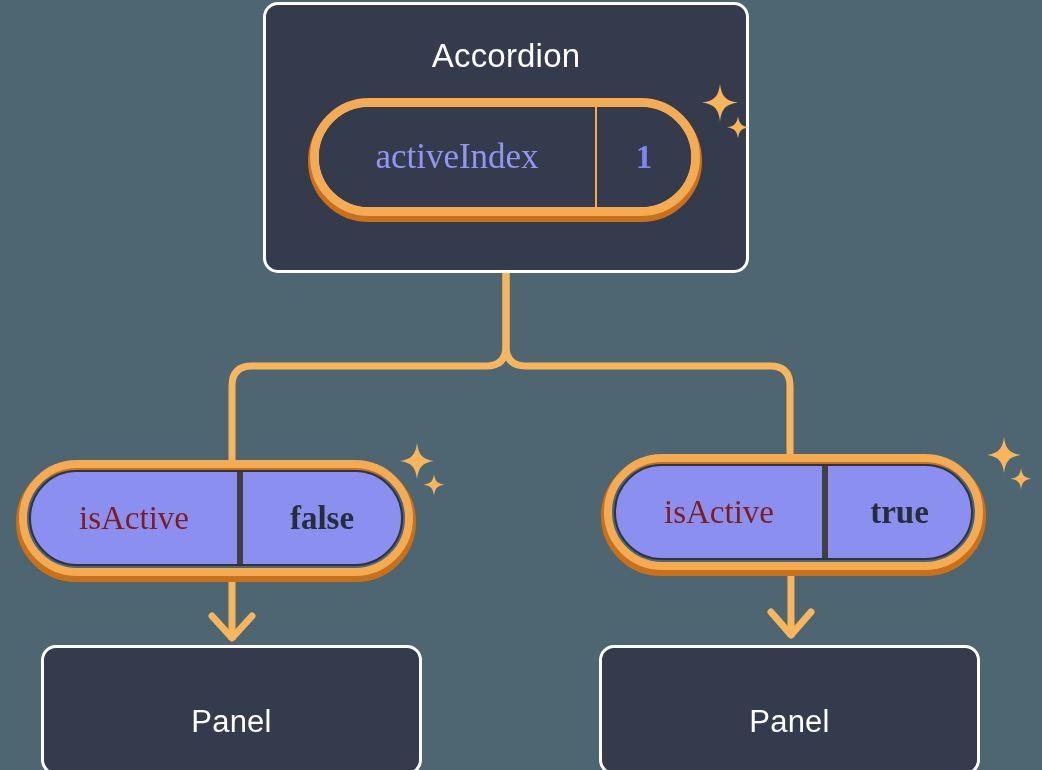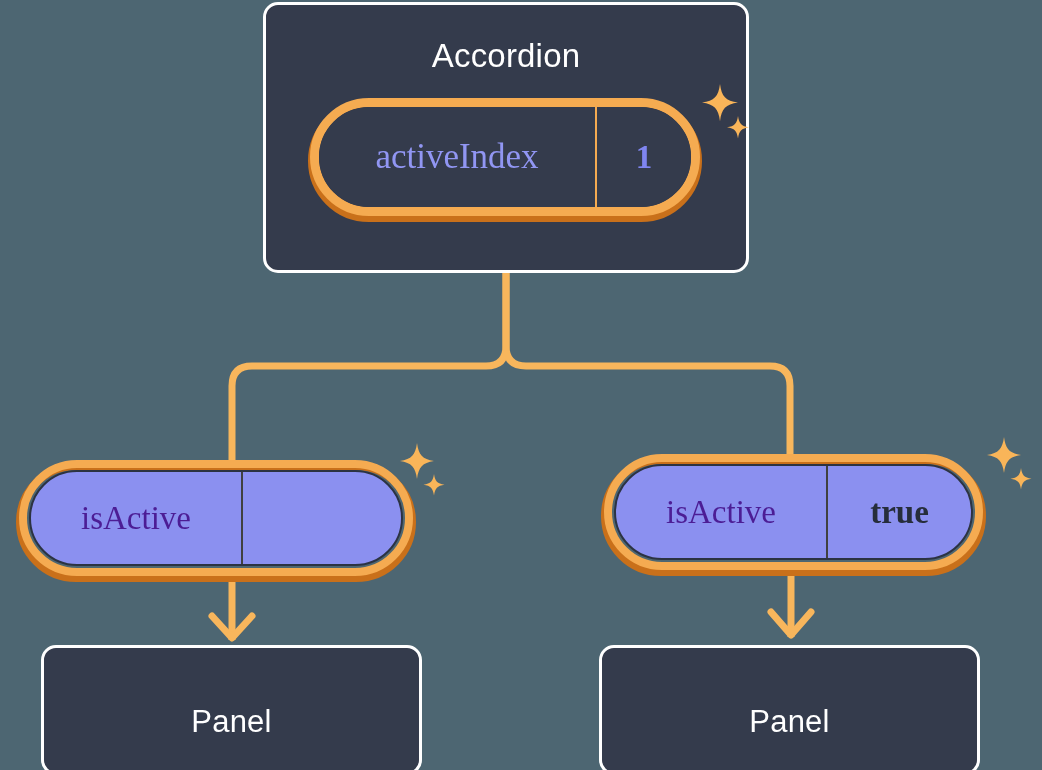--- a/index.html
+++ b/index.html
@@ -132,24 +132,24 @@
   
   .state-pill-bool { height: 124px; }
   .state-pill-bool .pill-ring       { left: 0; top: 4px; width: 100%; height: 120px; border-width: 8px; }
   .state-pill-bool .pill-ring-inner { left: 3px; top: 2px; right: 3px; height: 116px; border-width: 8px; }
   .state-pill-bool .pill-body {
     left: 13px; top: 12px; right: 13px; height: 96px;
     background: #8b90f0;
     border: 2px solid #2c3342;
   }
   .state-pill-bool .pill-key {
-    color: #4c1d95;
+    color: #7f1d1d;
     font-size: 33px;
     font-weight: 400;
-    border-right: 2px solid #404040;
+    border-right: 6px solid #404040;
   }
   .state-pill-bool .pill-val {
     color: #262d3b;
     font-size: 33px;
     font-weight: 700;
   }
 
   #state-pill-left  { left: 16px;  top: 458px; width: 400px; }
   #state-pill-left  .pill-key { flex: 0 0 212px; }
   #state-pill-left  .pill-val { flex: 1 1 auto; }
@@ -216,20 +216,21 @@
       <path d="M44 32 C45 39.6 47.4 42.2 55 43.3 C47.4 44.4 45 47 44 54.6
                C43 47 40.6 44.4 33 43.3 C40.6 42.2 43 39.6 44 32 Z" fill="#f9b559"></path>
     </svg>
   </div>
 
   <div class="pill state-pill-bool" id="state-pill-left">
     <div class="pill-ring"></div>
     <div class="pill-ring-inner"></div>
     <div class="pill-body">
       <div class="pill-key">isActive</div>
+      <div class="pill-val">false</div>
     </div>
   </div>
 
   <div class="sparkle" id="sparkle-left-pill">
     <svg width="56" height="62" viewBox="0 0 56 62">
       <path d="M24 0 C25.6 12 29.4 16.2 41 18 C29.4 19.8 25.6 24 24 36
                C22.4 24 18.6 19.8 7 18 C18.6 16.2 22.4 12 24 0 Z" fill="#f9b559"></path>
       <path d="M41 31 C42 38.2 44.3 40.7 51.5 41.7 C44.3 42.7 42 45.2 41 52.4
                C40 45.2 37.7 42.7 30.5 41.7 C37.7 40.7 40 38.2 41 31 Z" fill="#f9b559"></path>
     </svg>

